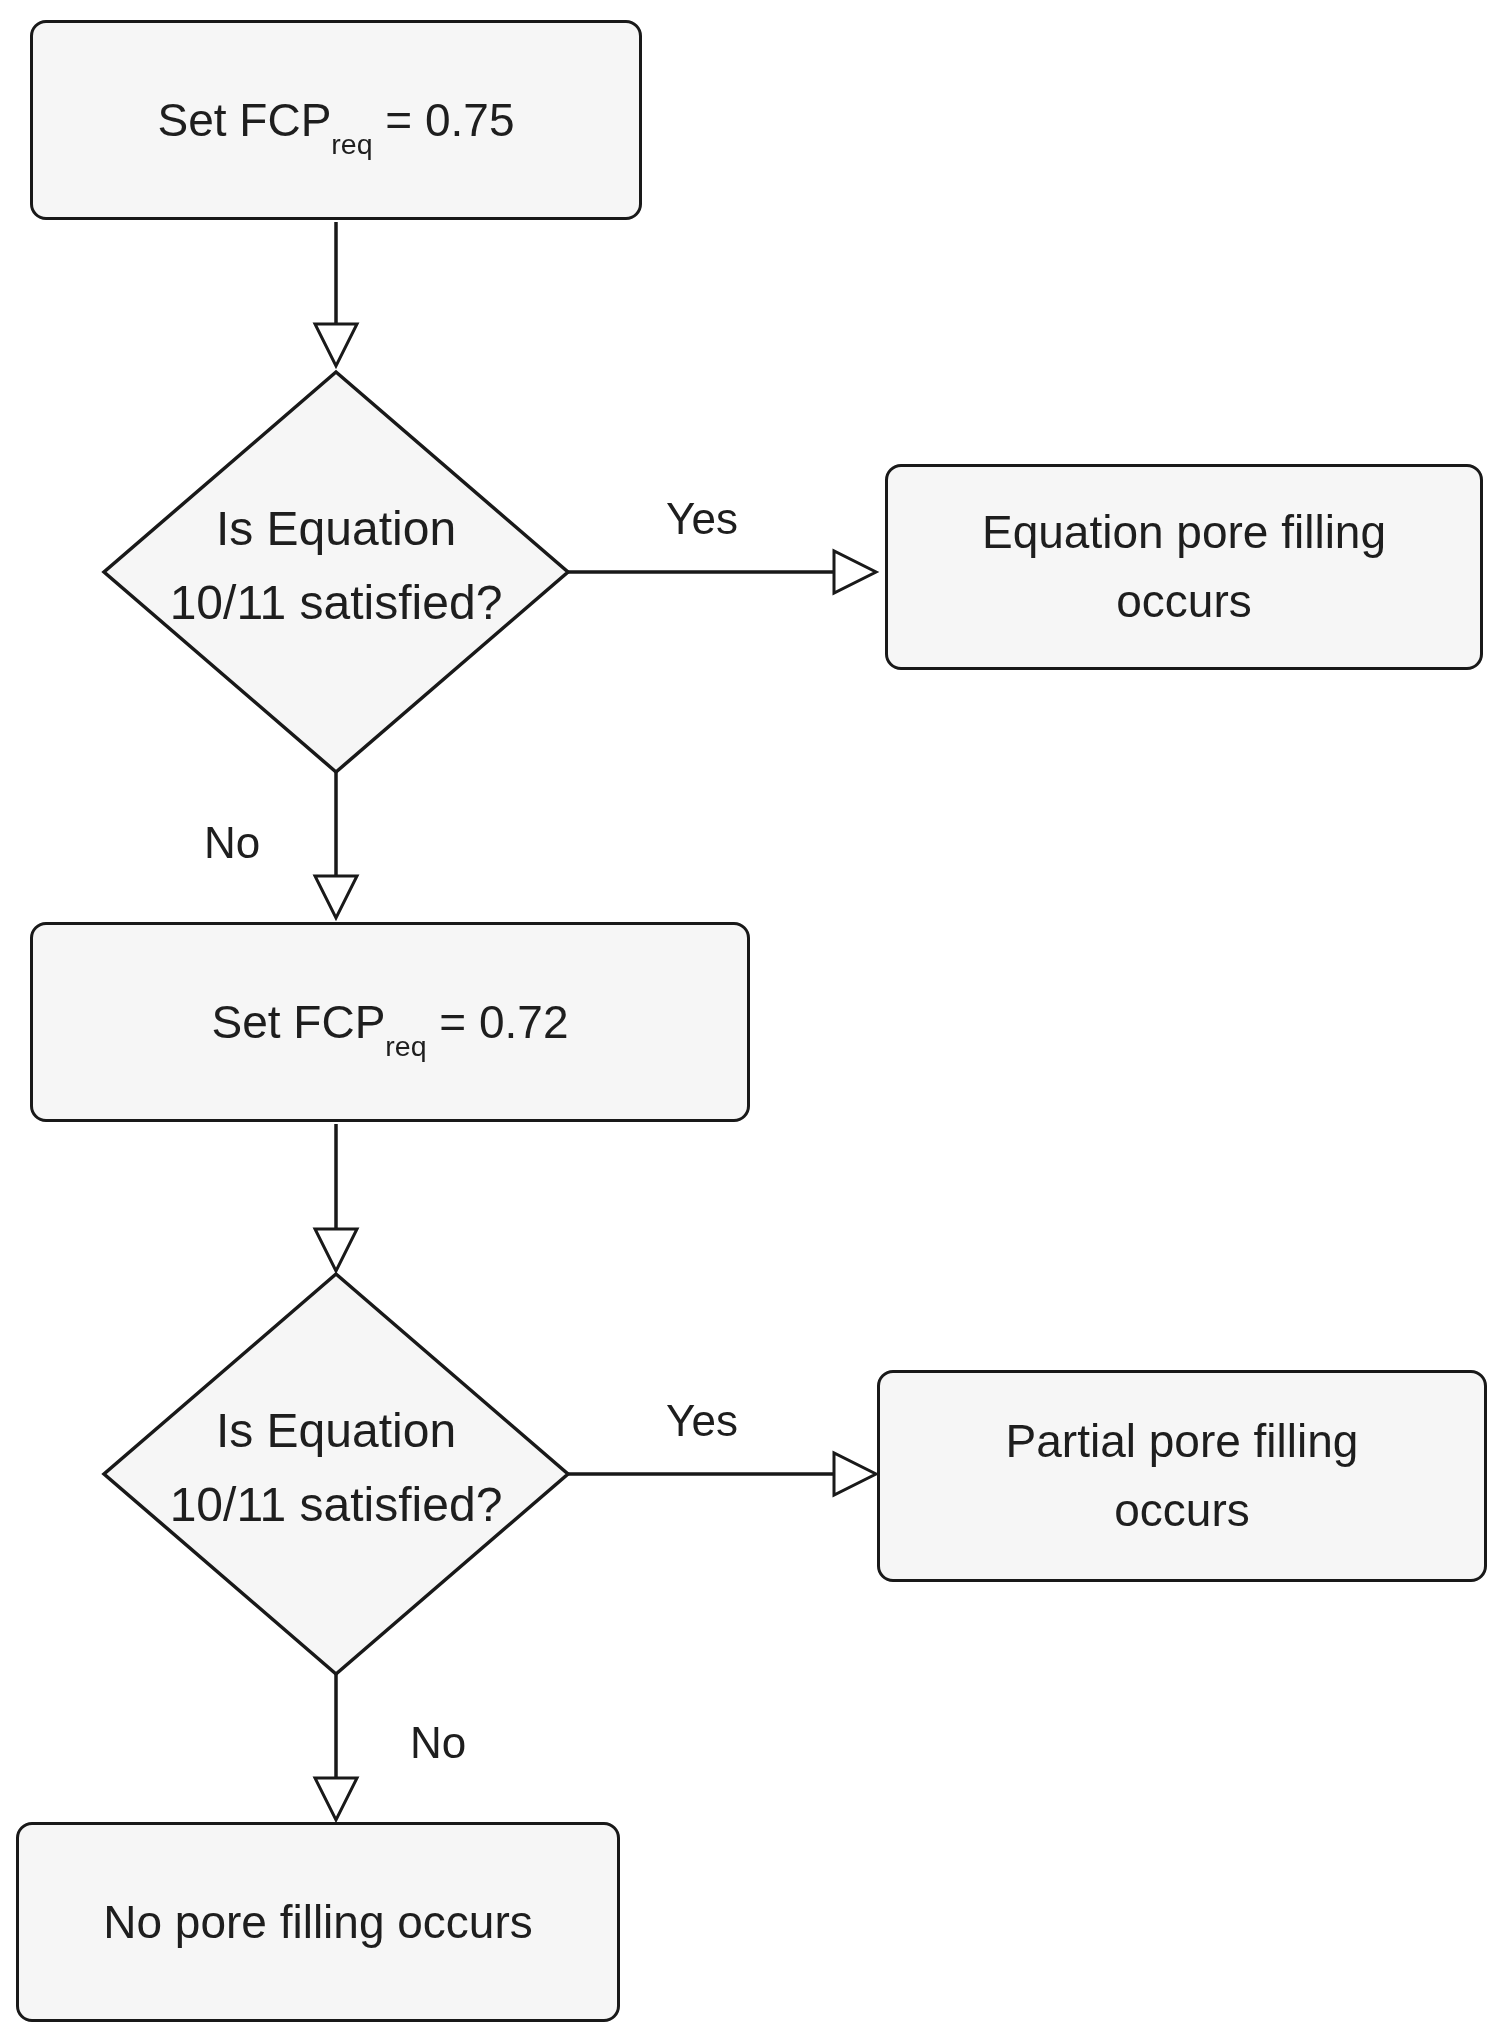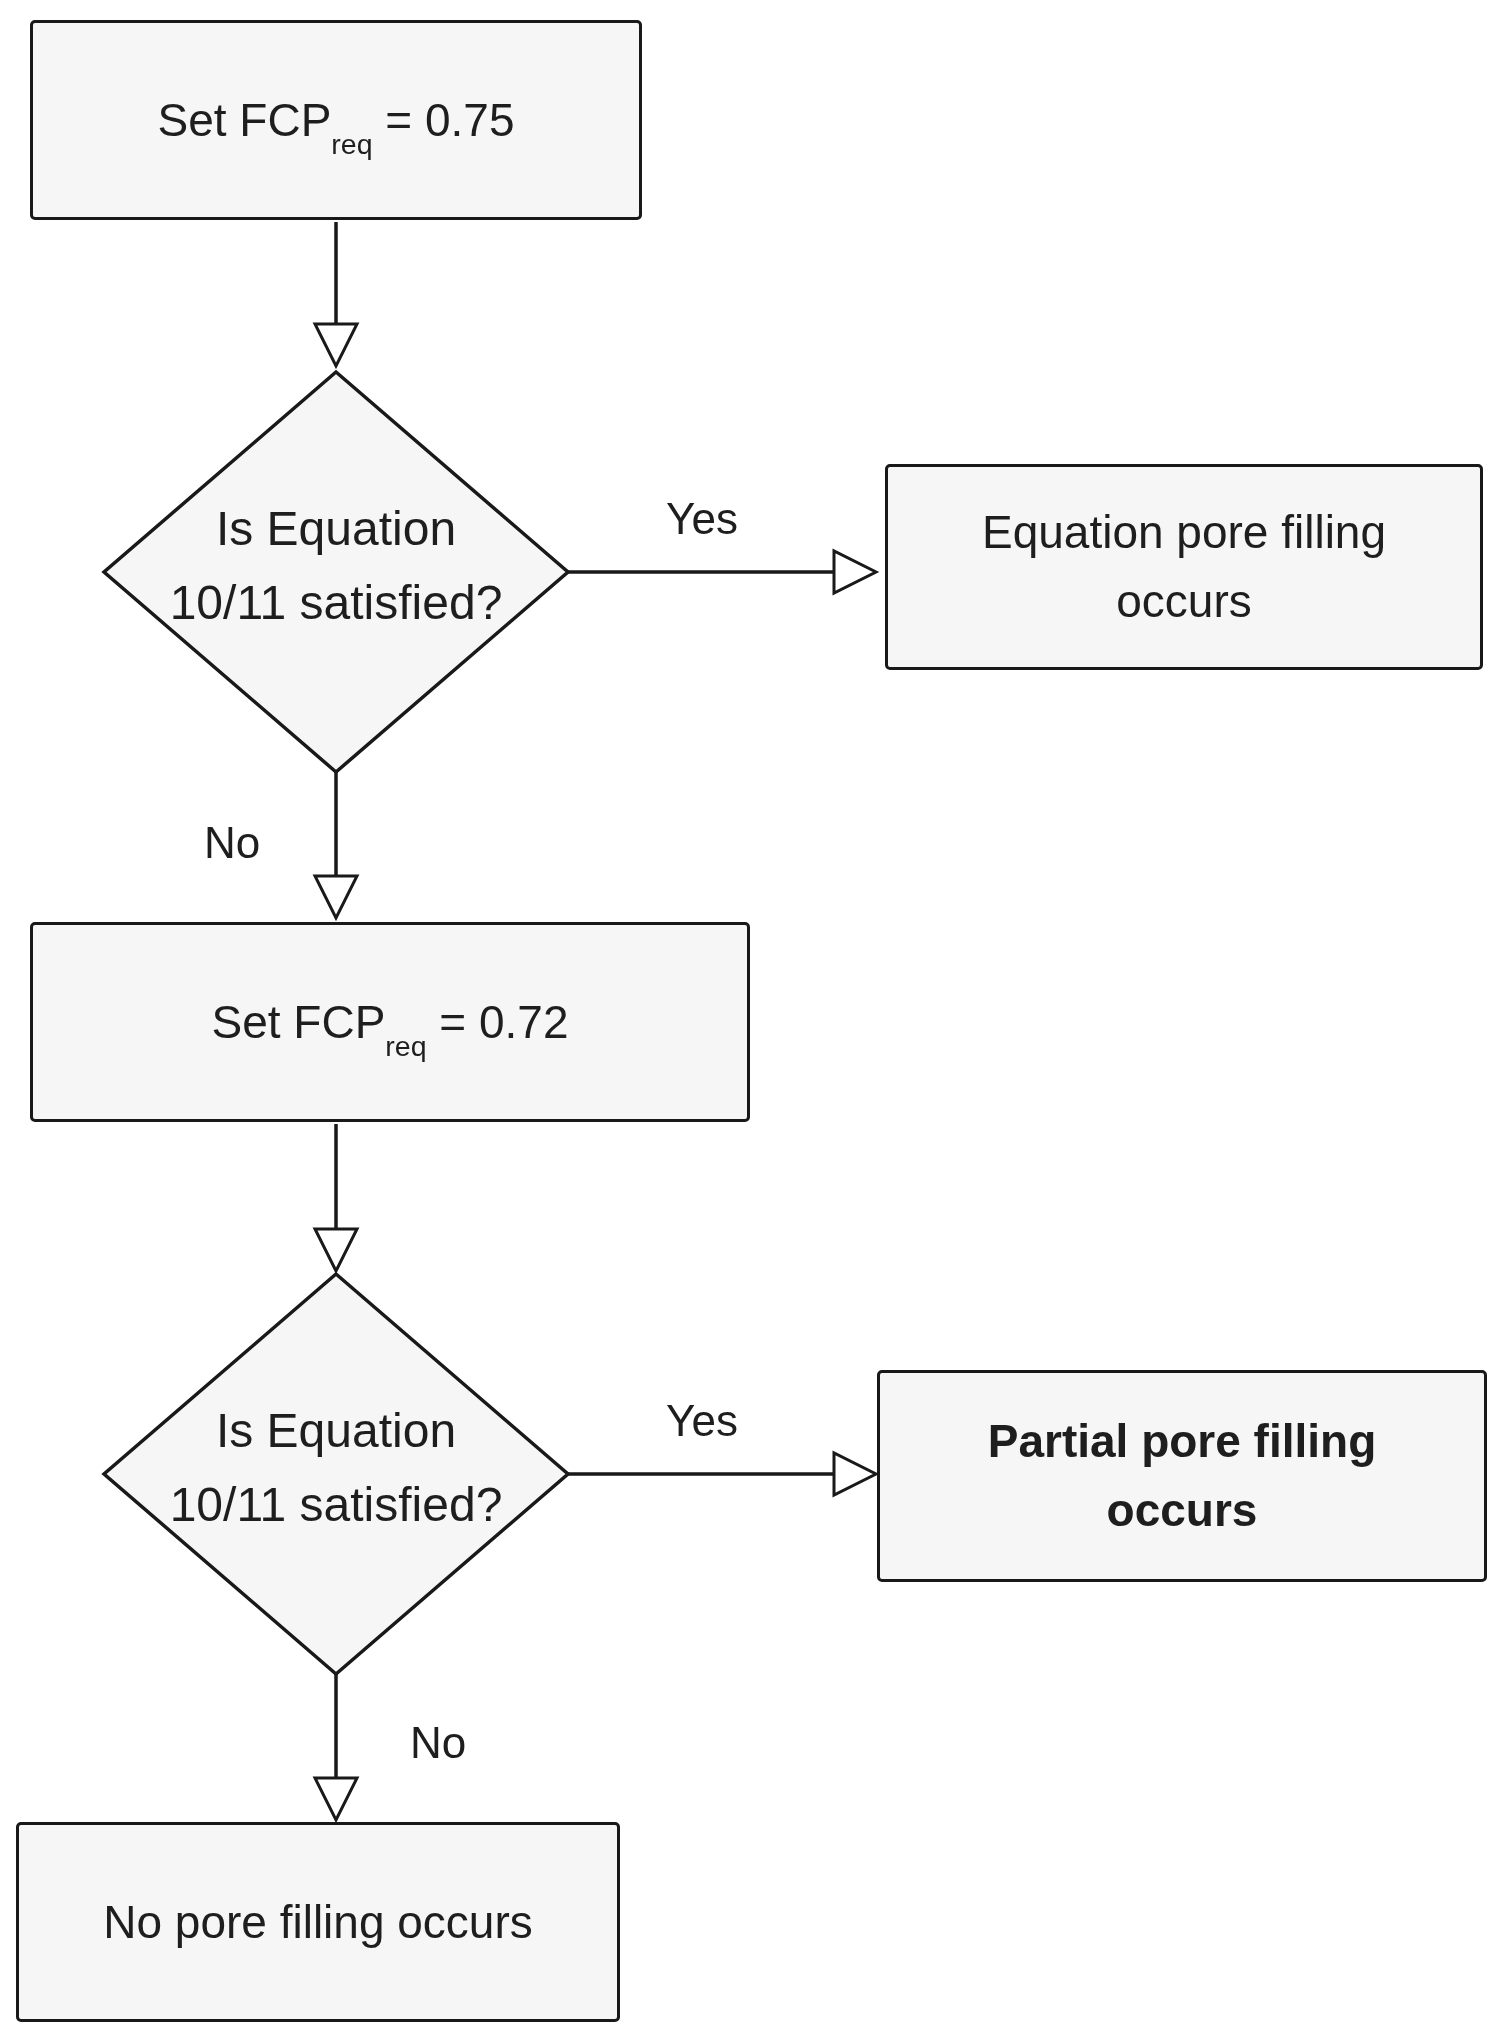--- a/index.html
+++ b/index.html
@@ -20,21 +20,21 @@
     position: absolute;
     left: 0;
     top: 0;
     width: 1504px;
     height: 2044px;
   }
   .node {
     position: absolute;
     background: #f6f6f6;
     border: 3px solid #191919;
-    border-radius: 5px;
+    border-radius: 16px;
     display: flex;
     flex-direction: column;
     align-items: center;
     justify-content: center;
     text-align: center;
     font-size: 46px;
     line-height: 1.5;
     box-sizing: border-box;
     padding: 8px 16px;
   }
@@ -105,21 +105,21 @@
     <span class="line">Equation pore filling</span>
     <span class="line">occurs</span>
   </div>
 
   <div class="node formula" style="left:30px; top:922px; width:720px; height:200px;">
     <div>
       <span>Set FCP</span><sub>req</sub><span> = 0.72</span>
     </div>
   </div>
 
-  <div class="node" style="left:877px; top:1370px; width:610px; height:212px;font-weight:bold;">
+  <div class="node" style="left:877px; top:1370px; width:610px; height:212px;">
     <span class="line">Partial pore filling</span>
     <span class="line">occurs</span>
   </div>
 
   <div class="node" style="left:16px; top:1822px; width:604px; height:200px;">
     <span class="line">No pore filling occurs</span>
   </div>
 
   <div class="diamond-label" style="left:106px; top:492px; width:460px;">
     <span class="line" style="display:block;">Is Equation</span>

